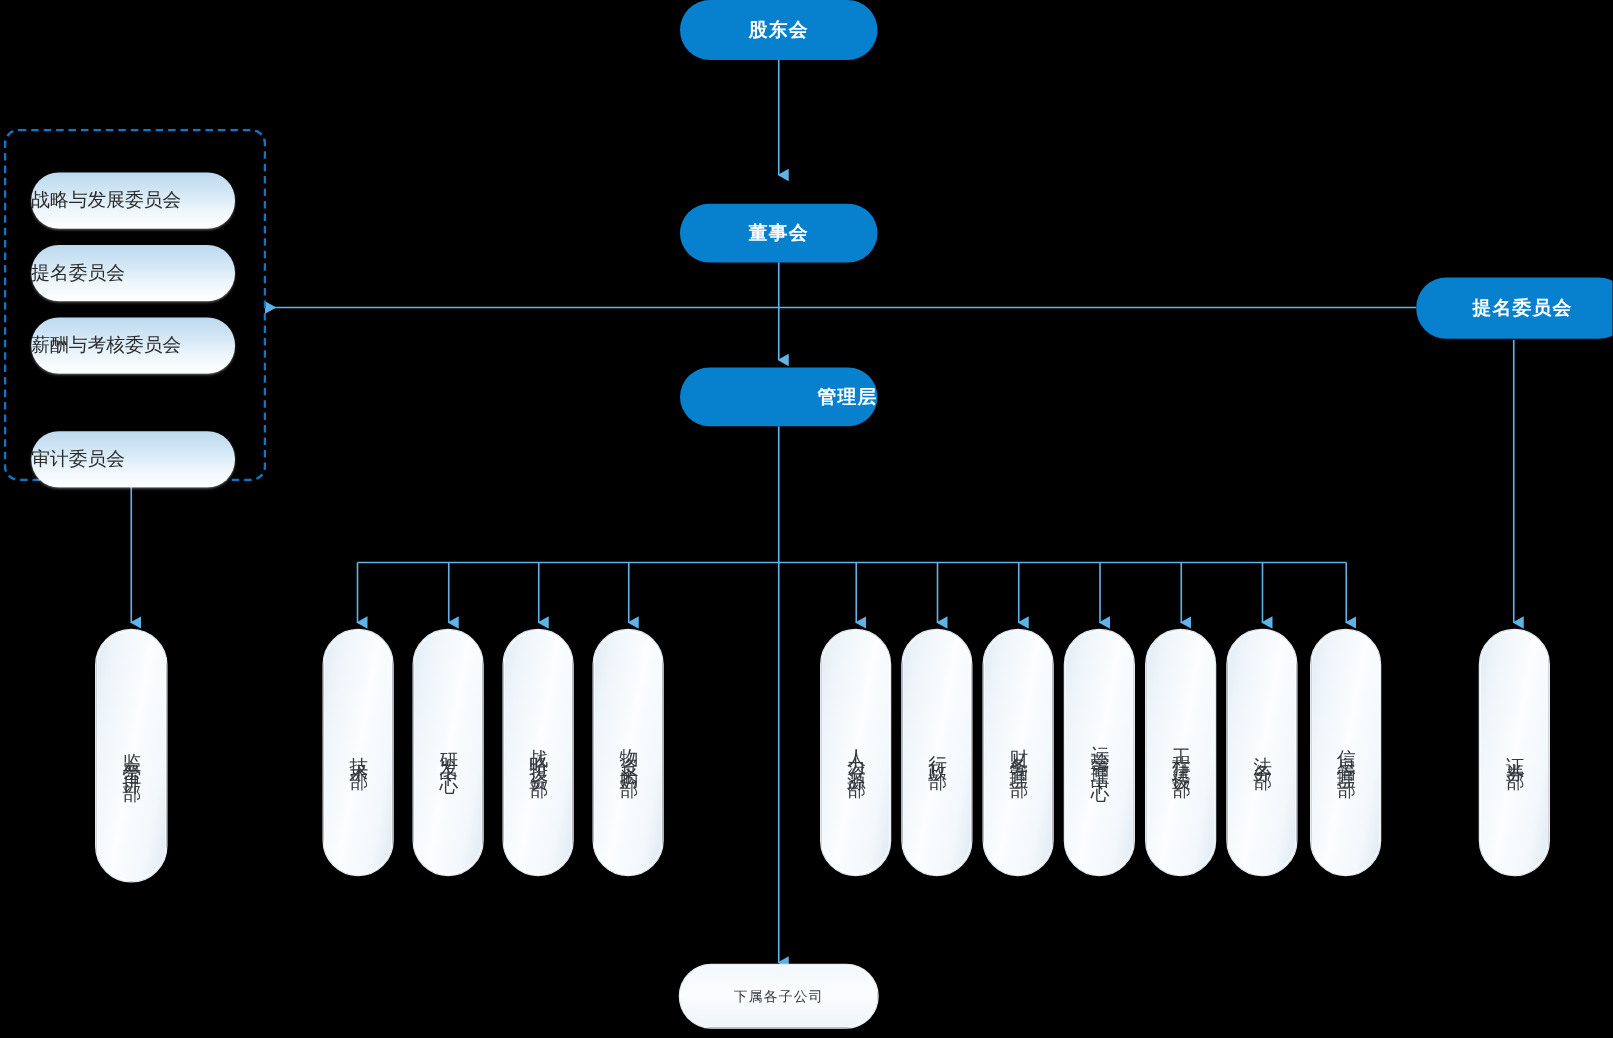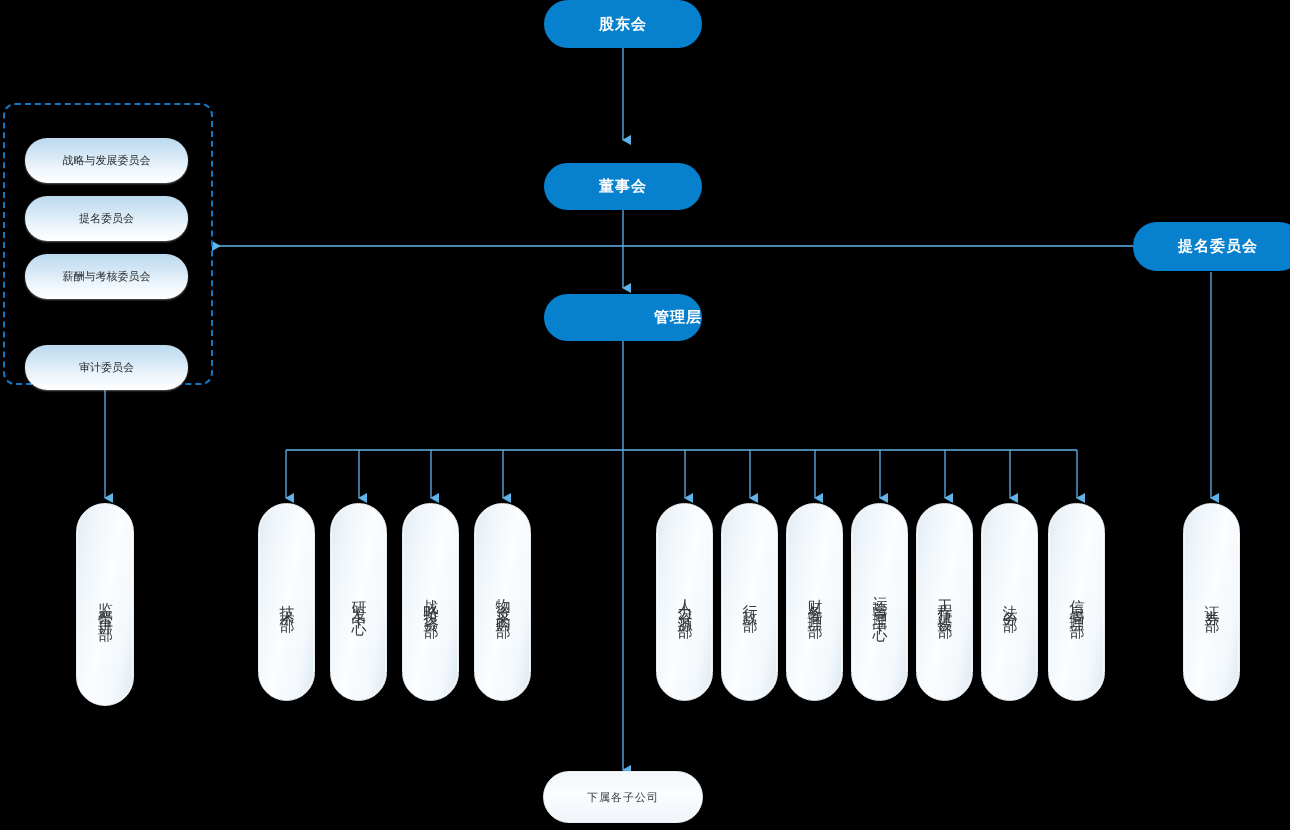--- a/index.html
+++ b/index.html
@@ -34,22 +34,22 @@
     background:transparent;
   }
 
   
   .pill-h{
     position:absolute;
     border-radius:22px;
     background:linear-gradient(180deg,#bcd9ee 0%,#d5e8f6 38%,#eef6fc 68%,#ffffff 100%);
     box-shadow:0 1px 2px rgba(255,255,255,0.35);
     color:#2b2b2b;
-    font-size:11px;
-    display:flex;align-items:center;justify-content:center;
+    font-size:15px;
+    display:flex;align-items:center;justify-content:flex-start;
     box-sizing:border-box;
     white-space:nowrap;
   }
 
   
   .pill-v{
     position:absolute;
     border-radius:32px;
     background:linear-gradient(100deg,#dfeaf2 0%,#eef5fa 18%,#fbfdff 50%,#f3f8fc 78%,#dde8f1 100%);
     border:1px solid #e2e9ef;

